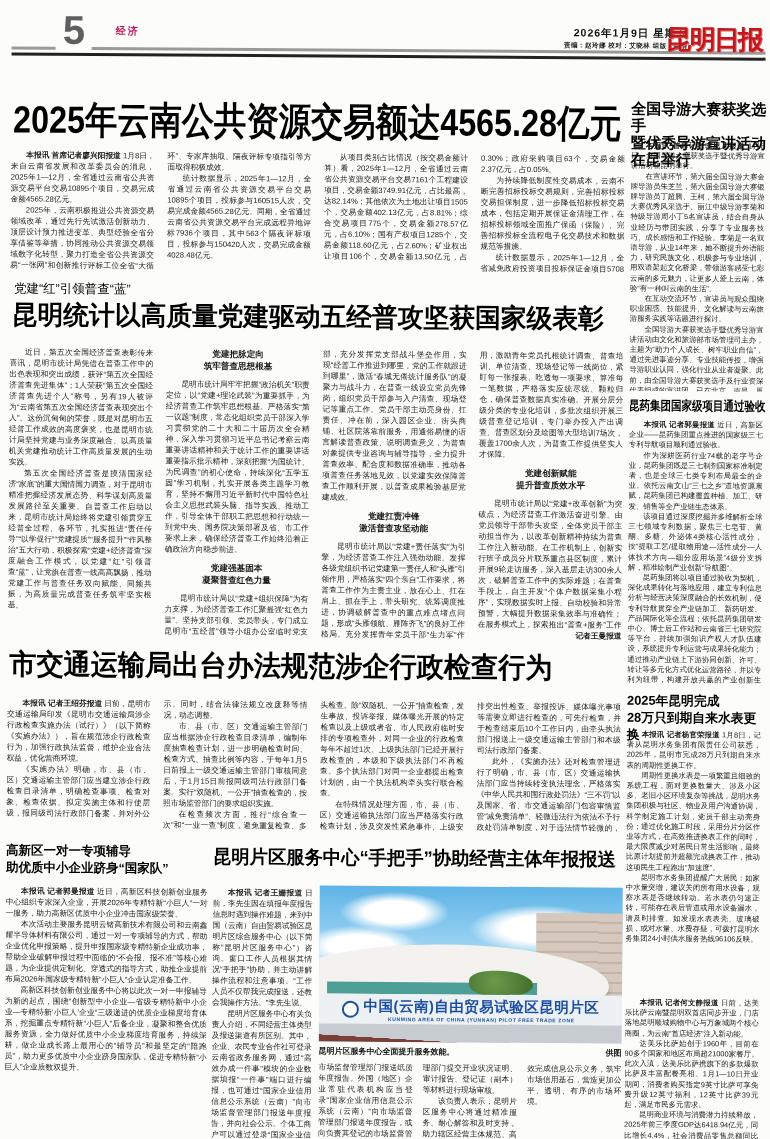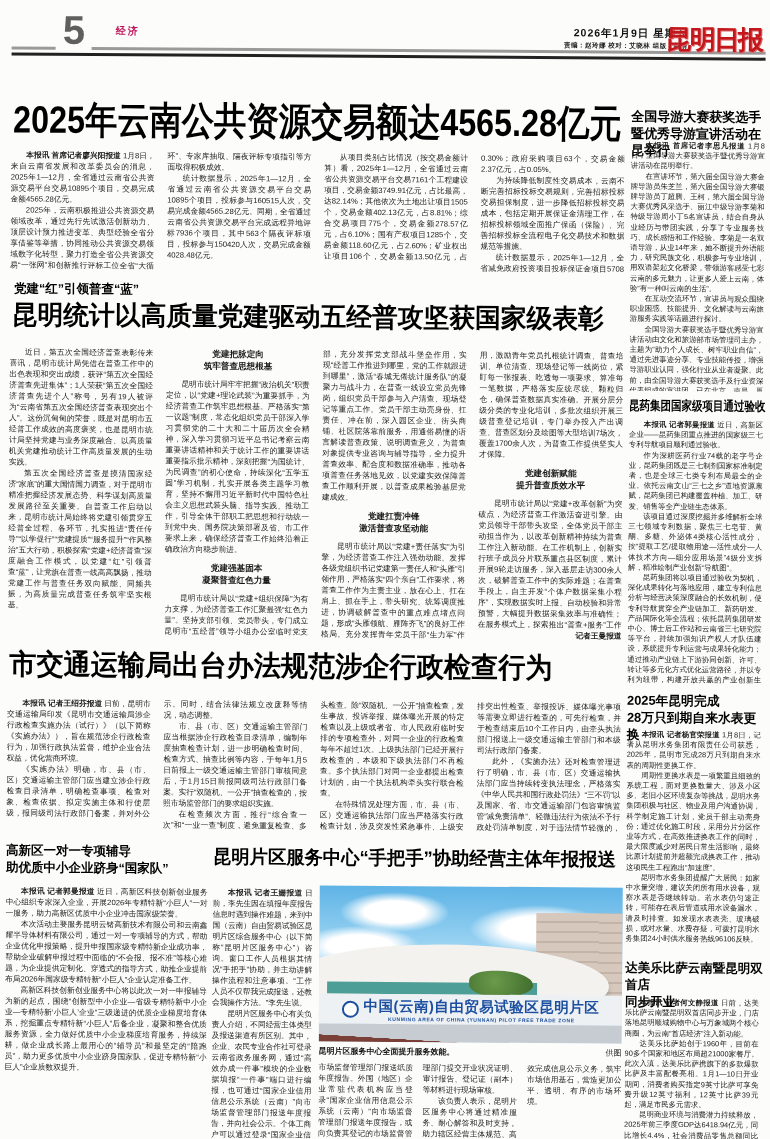--- a/index.html
+++ b/index.html
@@ -15,21 +15,21 @@
            background:#fcfcfa;padding:0 7px;line-height:44px;}
   .section{position:absolute;left:112px;top:26px;font-size:10px;font-weight:700;color:#be185d;letter-spacing:2px;}
   .dateline{position:absolute;right:86px;top:25px;font-size:10.5px;font-weight:700;color:#111;letter-spacing:1px;}
   .credits{position:absolute;right:86px;top:40px;font-size:6.5px;font-weight:700;color:#222;letter-spacing:.5px;}
   .masthead{position:absolute;right:12px;top:20px;font-size:26px;font-weight:900;
             color:#c4171c;letter-spacing:-2px;text-shadow:1px 1px 0 #d8666a;}
   
   .h-lead{position:absolute;left:10px;top:97px;width:612px;font-size:38px;font-weight:900;color:#000;
           white-space:nowrap;transform:scaleX(.85);transform-origin:0 0;letter-spacing:0;}
   .h-big{font-weight:900;color:#000;white-space:nowrap;transform-origin:0 0;}
-  .kicker{position:absolute;left:12px;top:283px;font-size:12.5px;font-weight:700;color:#000;}
+  .kicker{position:absolute;left:12px;top:283px;font-size:12.5px;font-weight:400;color:#000;}
   
   .bodytxt{font-size:7.7px;line-height:11px;color:#191919;text-align:justify;overflow:hidden;}
   .bodytxt p{margin:0;text-indent:2em;}
   .bodytxt b{font-weight:700;}
   .cols4{column-count:4;column-gap:13px;column-fill:auto;}
   .cols3{column-count:3;column-gap:10px;column-fill:auto;}
   .subhead{font-weight:700;text-align:center;white-space:pre-line;font-size:8.6px;line-height:12px;
            margin:7px 0;text-indent:0;break-inside:avoid;}
   .byline-end{text-align:right;font-weight:700;}
   
@@ -50,21 +50,21 @@
         display:flex;align-items:center;justify-content:center;gap:5px;}
   .signlogo{width:13px;height:13px;border:2px solid #1c4fa0;border-radius:50%;background:#fff;flex:0 0 auto;}
   .signtext{text-align:center;color:#1c4fa0;}
   .sign-cn{font-size:14.5px;font-weight:900;letter-spacing:.5px;white-space:nowrap;}
   .sign-en{font-size:5px;font-weight:700;letter-spacing:.6px;white-space:nowrap;}
   .pave{position:absolute;left:0;top:138px;width:303px;height:18px;background:#c6ccd1;}
   .roofwedge{position:absolute;left:0;top:146px;width:150px;height:10px;
              background:linear-gradient(3deg,#7a4038 40%,rgba(122,64,56,0) 41%);}
   .caption{position:absolute;left:322px;top:1046px;width:303px;font-size:8px;font-weight:700;color:#111;
            display:flex;}
-  .caption .credit{margin-left:auto;font-weight:400;padding-left:39px;}
+  .caption .credit{margin-left:auto;font-weight:700;padding-left:39px;}
 </style>
 </head>
 <body>
 
 <div id="page">
 <div id="content">
 
   <div>
     <div class="rule-gray"></div>
     <div class="rule-dark"></div>
@@ -152,21 +152,21 @@
   </div>
   <div class="caption">
     <span>昆明片区服务中心全面提升服务效能。</span>
     <span class="credit">供图</span>
   </div>
   <div class="abs bodytxt cols3" style="left:322px;top:1062px;width:303px;height:77px;">
     <p style="text-indent:0;">市场监督管理部门报送纸质年度报告。外国（地区）企业常驻代表机构应当登录“国家企业信用信息公示系统（云南）”向市场监督管理部门报送年度报告，或向负责其登记的市场监督管理部门提交开业状况证明、审计报告、登记证（副本）等材料进行现场审核。</p>
     <p>该负责人表示，昆明片区服务中心将通过精准服务、耐心解答和及时支持，助力辖区经营主体规范、高效完成信息公示义务，筑牢市场信用基石，营造更加公平、透明、有序的市场环境。</p>
   </div>
 
-  <div class="rail-h2line" style="top:98px;font-size:13px;margin-top:8px;">
+  <div class="rail-h2line" style="top:98px;font-size:15px;">
     <div>全国导游大赛获奖选手</div>
     <div>暨优秀导游宣讲活动在昆举行</div>
   </div>
   <div class="abs bodytxt rail" style="left:628px;top:139px;width:134px;height:250px;">
     <p><b>本报讯 首席记者李思凡报道</b> <span>1月8日，全国导游大赛获奖选手暨优秀导游宣讲活动在昆明举行。</span></p>
     <p>在宣讲环节，第六届全国导游大赛金牌导游员朱芝兰，第六届全国导游大赛银牌导游员丁超腾、王柯，第六届全国导游大赛优秀风采选手、丽江中级导游李菊和特级导游周小丁5名宣讲员，结合自身从业经历与带团实践，分享了专业服务技巧、成长感悟和工作经验。李菊是一名双语导游，从业14年来，她不断提升外语能力，研究民族文化，积极参与专业培训，用双语架起文化桥梁，带领游客感受七彩云南的多元魅力，让更多人爱上云南，体验“有一种叫云南的生活”。</p>
     <p>在互动交流环节，宣讲员与观众围绕职业困惑、技能提升、文化解读与云南旅游服务实践等话题进行探讨。</p>
     <p>全国导游大赛获奖选手暨优秀导游宣讲活动由文化和旅游部市场管理司主办，主题为“助力个人成长、树牢职业自信”，通过先进事迹分享、专业技能传授，增强导游职业认同，强化行业从业者凝聚。此前，由全国导游大赛获奖选手及行业资深代表组成的宣讲团，已在北京、南昌、厦门、哈尔滨、大连、西安、乌鲁木齐等多地宣讲。</p>
   </div>
 
@@ -181,24 +181,20 @@
   <div class="rail-h2line" style="top:690px;font-size:12.8px;">
     <div>2025年昆明完成</div>
     <div>28万只到期自来水表更换</div>
   </div>
   <div class="abs bodytxt rail" style="left:628px;top:728px;width:134px;height:226px;">
     <p><b>本报讯 记者杨官荣报道</b> <span>1月8日，记者从昆明水务集团有限责任公司获悉，2025年，昆明市完成28万只到期自来水表的周期性更换工作。</span></p>
     <p>周期性更换水表是一项繁重且细致的系统工程，面对更换数量大、涉及小区多、老旧小区环境复杂等挑战，昆明水务集团积极与社区、物业及用户沟通协调，科学制定施工计划，党员干部主动亮身份；通过优化施工时段，采用分片分区作业等方式，在高效推进换表工作的同时，最大限度减少对居民日常生活影响，最终比原计划提前并超额完成换表工作，推动这项民生工程跑出“加速度”。</p>
     <p>昆明市水务集团提醒广大居民：如家中水量突增，建议关闭所有用水设备，观察水表是否继续转动。若水表仍匀速正转，可能存在表后管道或用水设备漏水，请及时排查。如发现水表表壳、玻璃破损，或对水量、水费存疑，可拨打昆明水务集团24小时供水服务热线96106反映。</p>
   </div>
 
-  <div class="rail-h2line" style="top:958px;font-size:12.5px;">
-    <div>达美乐比萨云南暨昆明双首店</div>
-    <div>同步开业</div>
-  </div>
   <div class="abs bodytxt rail" style="left:628px;top:996px;width:134px;height:143px;">
     <p><b>本报讯 记者何文静报道</b> <span>日前，达美乐比萨云南暨昆明双首店同步开业，门店落地昆明顺城购物中心与万象城两个核心商圈，为云南“首店经济”注入新动能。</span></p>
     <p>达美乐比萨始创于1960年，目前在90多个国家和地区布局超21000家餐厅。此次入滇，达美乐比萨携旗下的多款爆款比萨及丰富配餐亮相。1月1—10日开业期间，消费者购买指定9英寸比萨可享免费升级12英寸福利，12英寸比萨39元起，满足市民多元需求。</p>
     <p>昆明商业环境与消费潜力持续释放，2025年前三季度GDP达6418.94亿元，同比增长4.4%，社会消费品零售总额同比增长3.1%，强劲发展势头成为吸引品牌进驻的关键。</p>
   </div>
 
 </div>
 </div>
 
 </body></html>

